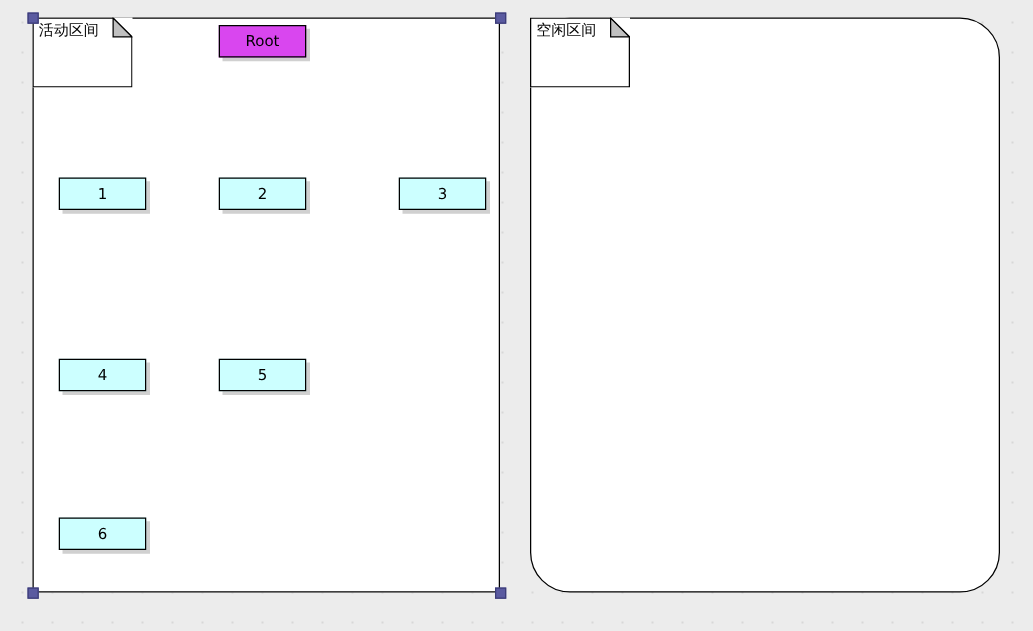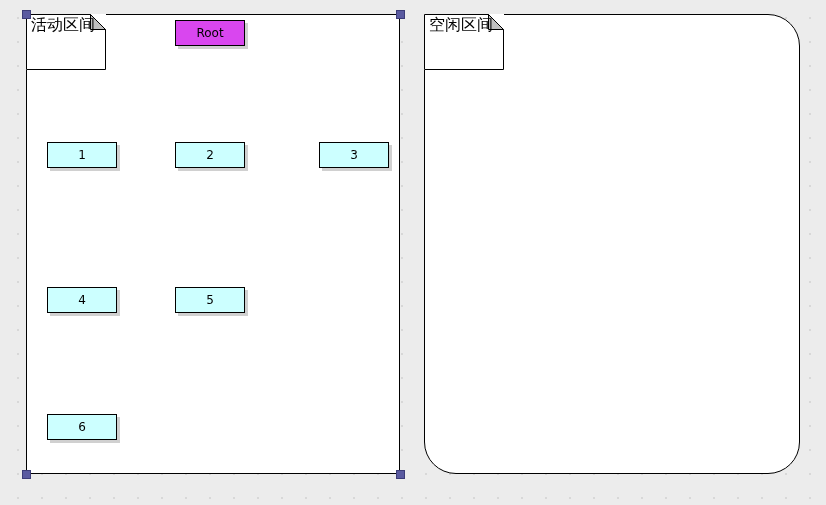--- a/index.html
+++ b/index.html
@@ -56,25 +56,25 @@
     position: absolute;
     left: 0;
     top: 0;
     width: 100%;
     height: 100%;
   }
   .note-label {
     position: absolute;
     left: 5px;
     top: 4px;
-    font-size: 16px;
+    font-size: 12px;
     line-height: 14px;
     color: #000000;
     white-space: nowrap;
-    font-family: Liberation Sans, sans-serif;
+    font-family: Liberation Mono, monospace;
   }
   .handle {
     position: absolute;
     width: 9px;
     height: 9px;
     background: #5a5aa0;
     border: 1px solid #3c3c78;
     box-sizing: border-box;
   }
   .node {

